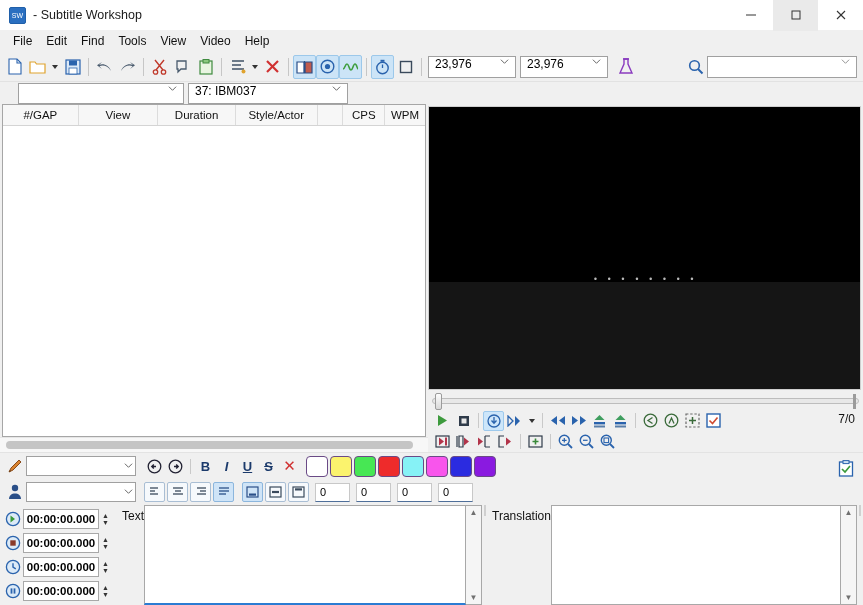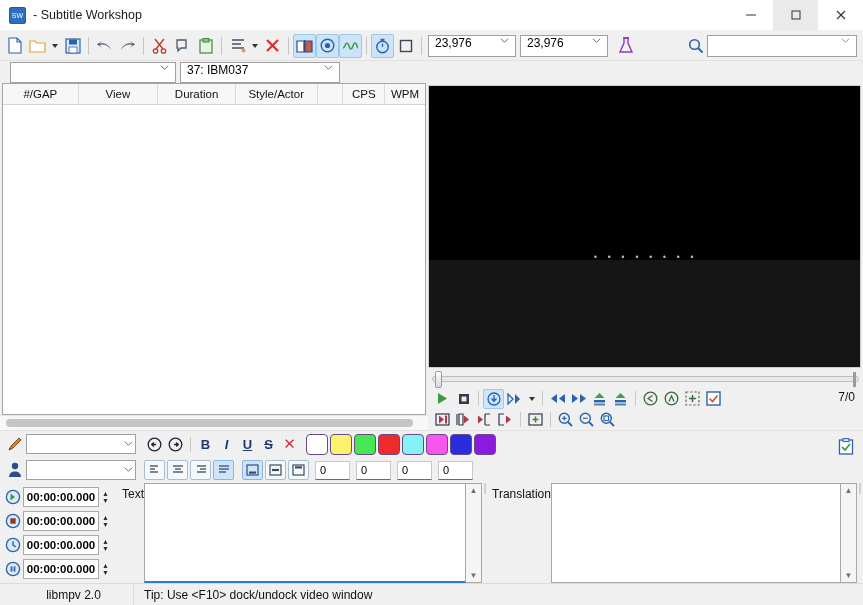--- a/index.html
+++ b/index.html
@@ -121,21 +121,21 @@
     color: #555; font-size: 9px;
   }
   .chev { width: 9px; height: 9px; }
 
   
   .bar2 {
     height: 22px;
     background: #f0f0f0;
     display: flex; align-items: center;
     flex: 0 0 auto;
-    padding-left: 10px;
+    padding-left: 18px;
   }
 
   
   .main {
     flex: 1 1 auto;
     display: flex;
     min-height: 0;
     position: relative;
   }
   .leftcol {
@@ -418,20 +418,29 @@
         </svg>
     </div>
     <div class="wbtn">
       <svg width="12" height="12" viewBox="0 0 12 12">
           <line x1="2" y1="2" x2="10" y2="10" stroke="#333" stroke-width="1.1"></line>
           <line x1="10" y1="2" x2="2" y2="10" stroke="#333" stroke-width="1.1"></line>
         </svg>
     </div>
   </div>
 
+  <div class="menubar">
+    <div class="mi">File</div>
+    <div class="mi">Edit</div>
+    <div class="mi">Find</div>
+    <div class="mi">Tools</div>
+    <div class="mi">View</div>
+    <div class="mi">Video</div>
+    <div class="mi">Help</div>
+  </div>
 
   <div class="toolbar">
     <div class="tb">
       <svg width="16" height="17" viewBox="0 0 16 17">
           <path d="M2 1h8l4 4v11H2z" fill="#fff" stroke="#2a63ad" stroke-width="1.1"></path>
           <path d="M10 1v4h4" fill="none" stroke="#2a63ad" stroke-width="1.1"></path>
         </svg>
     </div>
     <div class="tb">
       <svg width="17" height="16" viewBox="0 0 17 16">
@@ -969,19 +978,14 @@
           <div class="vsarrow">▲</div>
           <div class="vsarrow">▼</div>
         </div>
       </div>
       <div class="tahscroll">
         <div class="th2"></div>
       </div>
     </div>
   </div>
 
-  <div class="statusbar">
-    <div class="grip"></div>
-    <div class="sbcell first">libmpv 2.0</div>
-    <div class="sbcell" style="flex:1 1 auto; border-right:none;">Tip: Use &lt;F10&gt; dock/undock video window</div>
-  </div>
 
 </div>
 
 </body></html>

